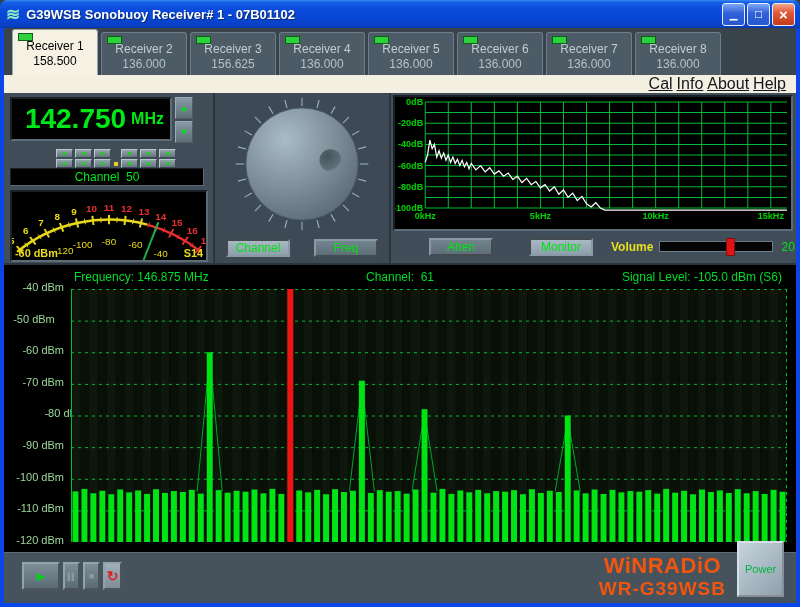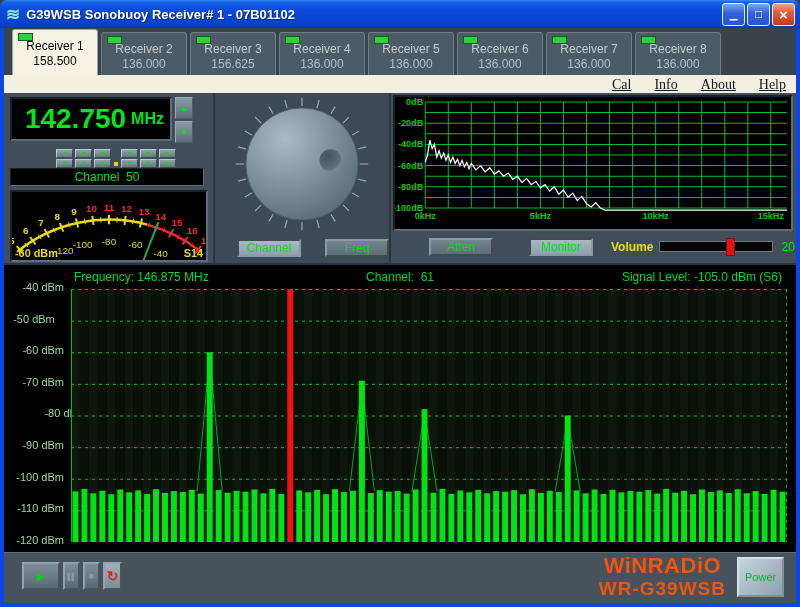--- a/index.html
+++ b/index.html
@@ -24,21 +24,21 @@
   .tabstrip{height:47px;background:#39434c;display:flex;align-items:flex-end;padding-left:8px;box-sizing:border-box;}
   .tab{width:86px;height:43px;margin-right:3px;background:#4d5b66;border:1px solid #6e7d88;border-bottom:none;
     border-radius:3px 3px 0 0;position:relative;text-align:center;cursor:pointer;box-sizing:border-box;}
   .tab .tlabel{margin-top:9px;font-size:12px;color:#c3ccd2;}
   .tab .tfreq{font-size:12px;color:#b6c0c8;margin-top:1px;}
   .tab.active{background:#f5f2e4;height:46px;border-color:#9aa5ad;}
   .tab.active .tlabel,.tab.active .tfreq{color:#000;}
   .led{position:absolute;top:3px;left:5px;width:13px;height:6px;background:#2bd23c;border:1px solid #0e6018;}
   
   .linkrow{height:18px;background:#f3f0e2;text-align:right;padding-right:10px;box-sizing:border-box;}
-  .mlink{font-size:14px;color:#15151e;text-decoration:underline;margin-left:23px;line-height:17px;font-family:Liberation Serif, serif;}
+  .mlink{font-size:16px;color:#15151e;text-decoration:underline;margin-left:4px;line-height:17px;}
   
   .controlband{height:170px;display:flex;background:#ffffff;}
   .panel{box-sizing:border-box;height:170px;}
   .panel.left{width:211px;border-right:2px solid #2b353d;padding:4px 0 0 6px;background:#414e59;}
   .panel.mid{width:176px;border-right:2px solid #2b353d;position:relative;background:#3d4a55;}
   .panel.right{flex:1;display:flex;flex-direction:column;background:#414e59;}
   .freq-block{display:flex;}
   .freq-display{width:162px;height:44px;background:#020202;border:2px solid;border-color:#1a2228 #5d6c77 #5d6c77 #1a2228;
     display:flex;align-items:center;justify-content:flex-end;padding-right:6px;box-sizing:border-box;}
   .freq-val{color:#00e818;font-size:28px;font-weight:bold;}
@@ -52,21 +52,21 @@
     border-top-color:#b9c7cf;border-left-color:#b9c7cf;display:flex;align-items:center;justify-content:center;
     cursor:pointer;box-sizing:border-box;}
   .stdot{width:3px;height:3px;background:#19d219;}
   .decpt{width:4px;height:4px;background:#e8d020;margin:0 3px 2px 1px;align-self:flex-end;}
   .channel-display{width:192px;height:16px;margin-top:0;background:#000;border:1px solid;
     border-color:#1a2228 #5d6c77 #5d6c77 #1a2228;color:#00e818;font-size:12px;text-align:center;line-height:16px;white-space:pre;}
   .meter{width:198px;height:72px;margin-top:4px;background:#000;border:2px solid;
     border-color:#1a2228 #5d6c77 #5d6c77 #1a2228;box-sizing:border-box;}
   #meter-svg{width:194px;height:68px;display:block;}
   #knob-svg{display:block;margin:2px auto 0;}
-  .knob-buttons{position:absolute;bottom:6px;left:0;right:0;display:flex;justify-content:flex-end;gap:24px;}
+  .knob-buttons{position:absolute;bottom:6px;left:0;right:0;display:flex;justify-content:center;gap:24px;}
   .gbtn{width:64px;height:18px;background:linear-gradient(#74848e,#5e6e78);border:2px outset #8a9aa4;
     color:#00e414;font-size:12px;font-family:inherit;padding:0;cursor:pointer;line-height:1;}
   .gbtn.pressed{background:linear-gradient(#a8b9c3,#8da0ab);border-style:inset;}
   .audio-spectrum{margin:2px 3px 0 2px;height:136px;background:#000;border:2px solid;
     border-color:#1a2228 #5d6c77 #5d6c77 #1a2228;box-sizing:border-box;}
   #audio-svg{width:100%;height:100%;display:block;}
   .audio-controls{flex:1;display:flex;align-items:center;}
   #audio-buttons{display:flex;}
   #audio-buttons .gbtn:first-child{margin-left:38px;}
   #audio-buttons .gbtn:last-child{margin-left:36px;}
@@ -88,21 +88,21 @@
   .playback{position:absolute;left:18px;top:9px;display:flex;gap:3px;align-items:center;}
   .pbtn{height:28px;background:linear-gradient(#7e8e98,#5a6a74);border:2px outset #93a3ad;
     display:flex;align-items:center;justify-content:center;padding:0;cursor:pointer;}
   .pbtn.playb{width:38px;color:#00d414;font-size:11px;}
   .pbtn.pauseb{width:17px;color:#8a9aa2;font-size:7px;letter-spacing:-1px;}
   .pbtn.stopb{width:17px;color:#8a9aa2;font-size:9px;}
   .pbtn.recb{width:19px;color:#e02020;font-size:14px;font-weight:bold;background:linear-gradient(#9fb0ba,#7e8e98);}
   .logo{position:absolute;right:70px;bottom:5px;text-align:center;color:#f2560e;font-weight:bold;line-height:1;}
   .logo1{font-size:22px;letter-spacing:0.5px;text-align:center;}
   .logo2{font-size:19px;margin-top:2px;letter-spacing:1px;}
-  .power{position:absolute;right:12px;bottom:6px;width:47px;height:40px;border:2px outset #d5e0e8;
+  .power{position:absolute;right:12px;bottom:6px;width:47px;height:56px;border:2px outset #d5e0e8;
     background:linear-gradient(135deg,#c6d3dc,#8fa1ad);color:#00b43c;font-size:11px;font-family:inherit;cursor:pointer;}
 </style>
 </head>
 <body>
 
 <div class="window">
   <div class="titlebar">
     <span class="title-icon">≋</span>
     <span class="title-text">G39WSB Sonobuoy Receiver# 1 - 07B01102</span>
     <div class="win-buttons">

